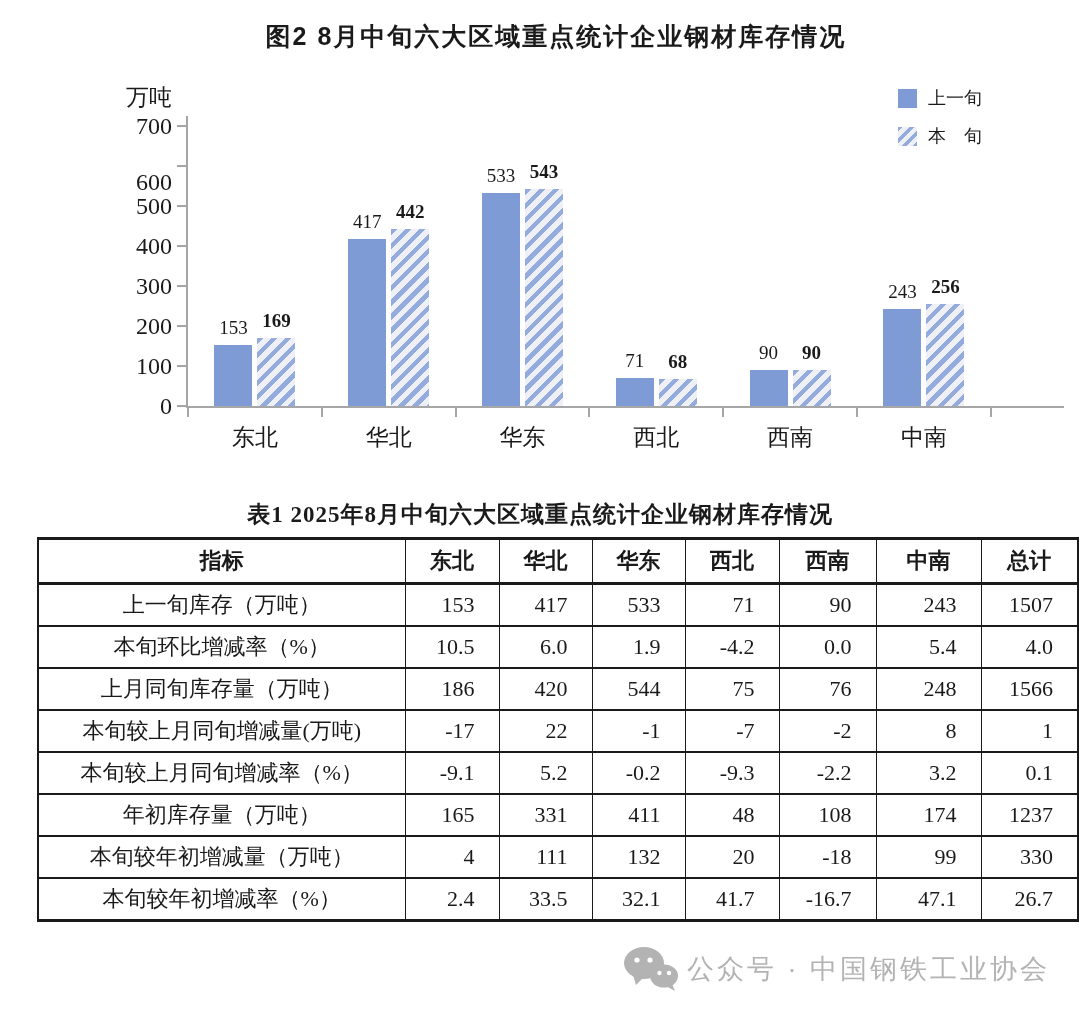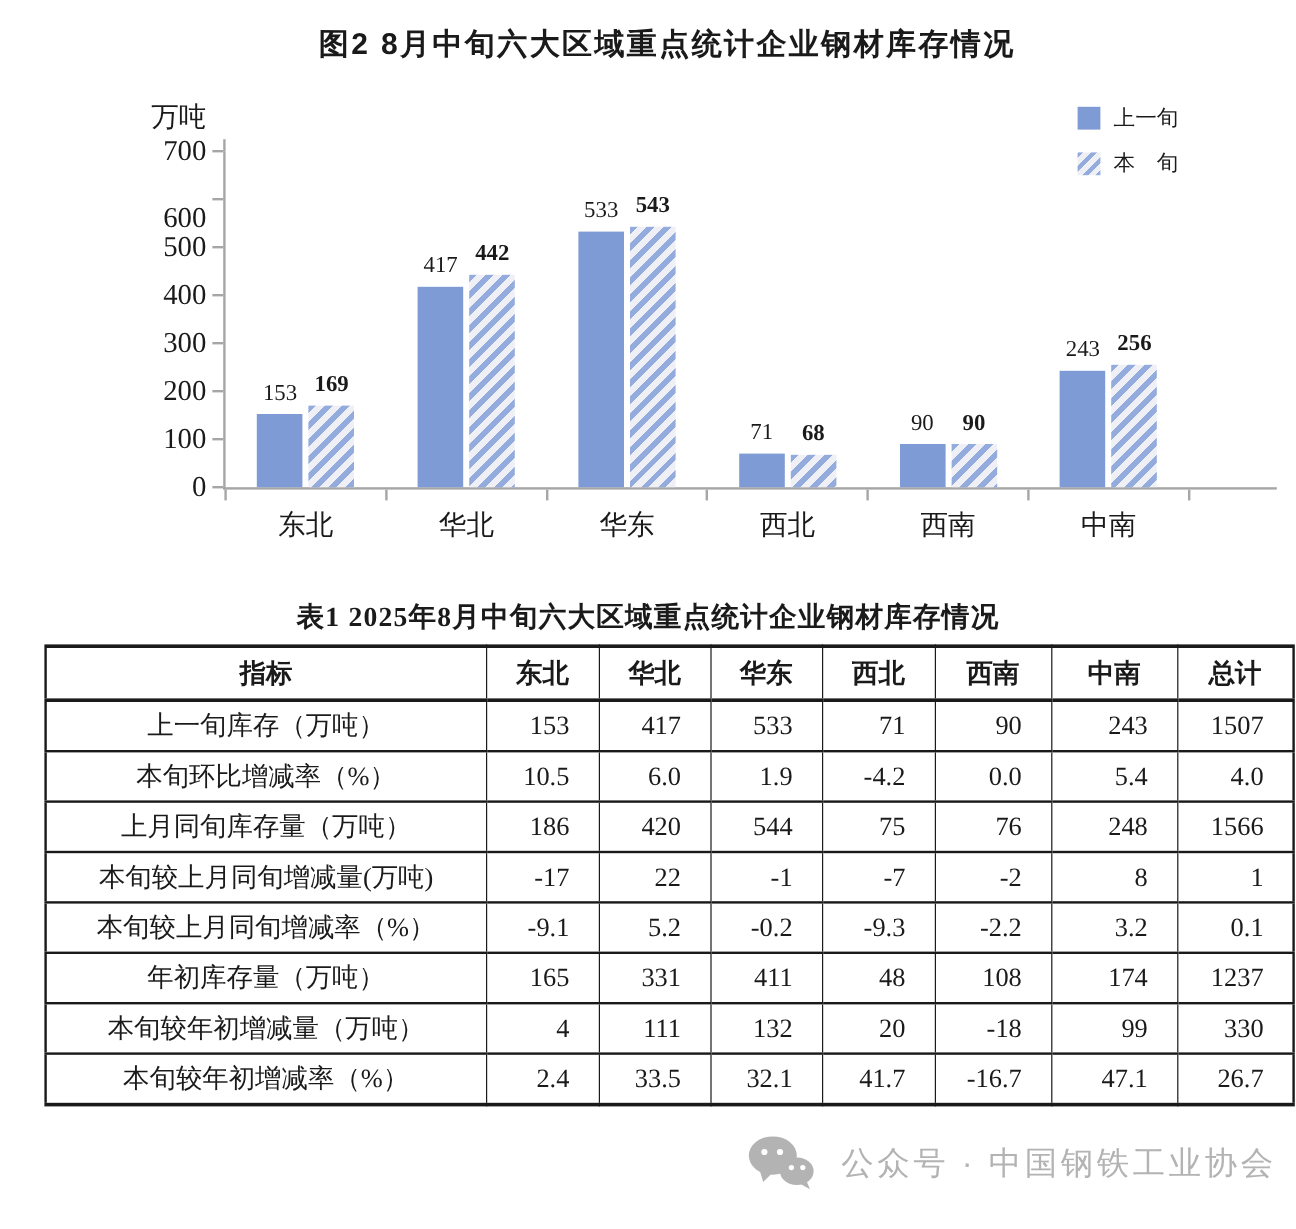--- a/index.html
+++ b/index.html
@@ -42,21 +42,21 @@
   .data-table th:first-child,.data-table td:first-child{border-left:none;}
   .data-table thead th{height:40px;border-bottom:3px solid #1a1a1a;
     font-family:"Liberation Sans","DejaVu Sans",sans-serif;font-size:22px;font-weight:bold;text-align:center;}
   .data-table tbody td{height:38px;border-top:2px solid #1a1a1a;font-size:22px;}
   td.rowlabel{text-align:center;}
   td.num{text-align:right;padding-right:24px;}
 
   
   .watermark{position:absolute;left:623px;top:946px;display:flex;align-items:center;
     color:#b3b3b3;z-index:5;}
-  .watermark-text{font-size:27px;letter-spacing:3px;margin-left:22px;
+  .watermark-text{font-size:27px;letter-spacing:3px;margin-left:8px;
     font-family:"Liberation Sans","DejaVu Sans",sans-serif;}
 </style>
 </head>
 <body>
 
 <div class="page">
 
   <div class="chart-title">图2  8月中旬六大区域重点统计企业钢材库存情况</div>
 
   <div class="chart">

